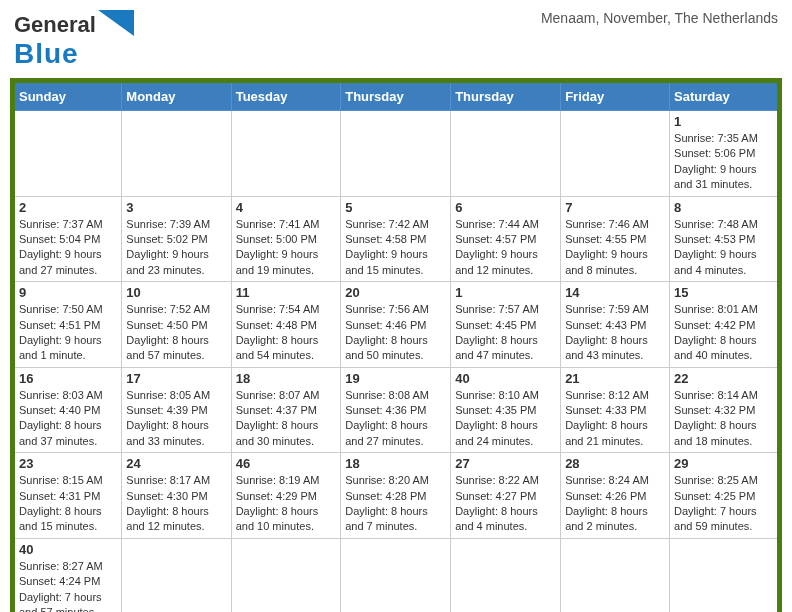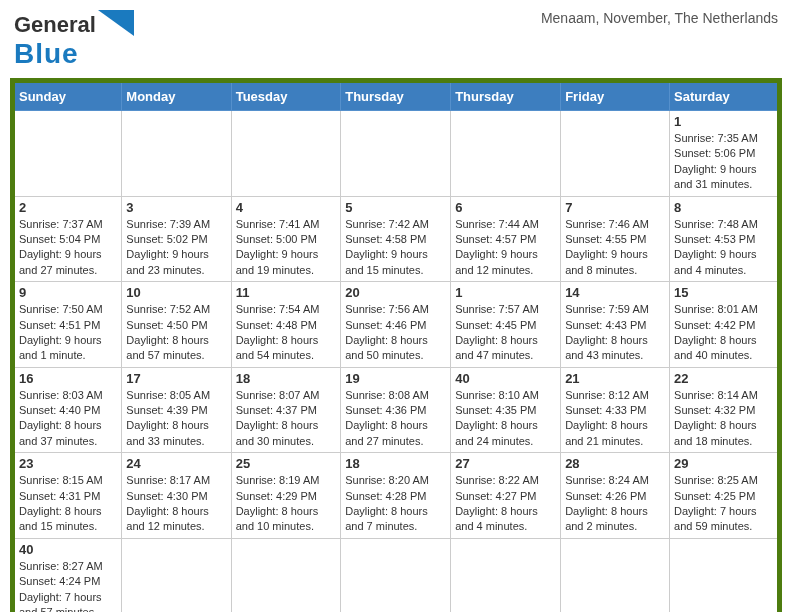--- a/index.html
+++ b/index.html
@@ -217,21 +217,21 @@
       <tr class="week-row">
         <td>
           <span class="day-number">23</span>
           <div class="day-info">Sunrise: 8:15 AM<br>Sunset: 4:31 PM<br>Daylight: 8 hours and 15 minutes.</div>
         </td>
         <td>
           <span class="day-number">24</span>
           <div class="day-info">Sunrise: 8:17 AM<br>Sunset: 4:30 PM<br>Daylight: 8 hours and 12 minutes.</div>
         </td>
         <td>
-          <span class="day-number">25</span>
+          <span class="day-number">46</span>
           <div class="day-info">Sunrise: 8:19 AM<br>Sunset: 4:29 PM<br>Daylight: 8 hours and 10 minutes.</div>
         </td>
         <td>
           <span class="day-number">18</span>
           <div class="day-info">Sunrise: 8:20 AM<br>Sunset: 4:28 PM<br>Daylight: 8 hours and 7 minutes.</div>
         </td>
         <td>
           <span class="day-number">27</span>
           <div class="day-info">Sunrise: 8:22 AM<br>Sunset: 4:27 PM<br>Daylight: 8 hours and 4 minutes.</div>
         </td>

